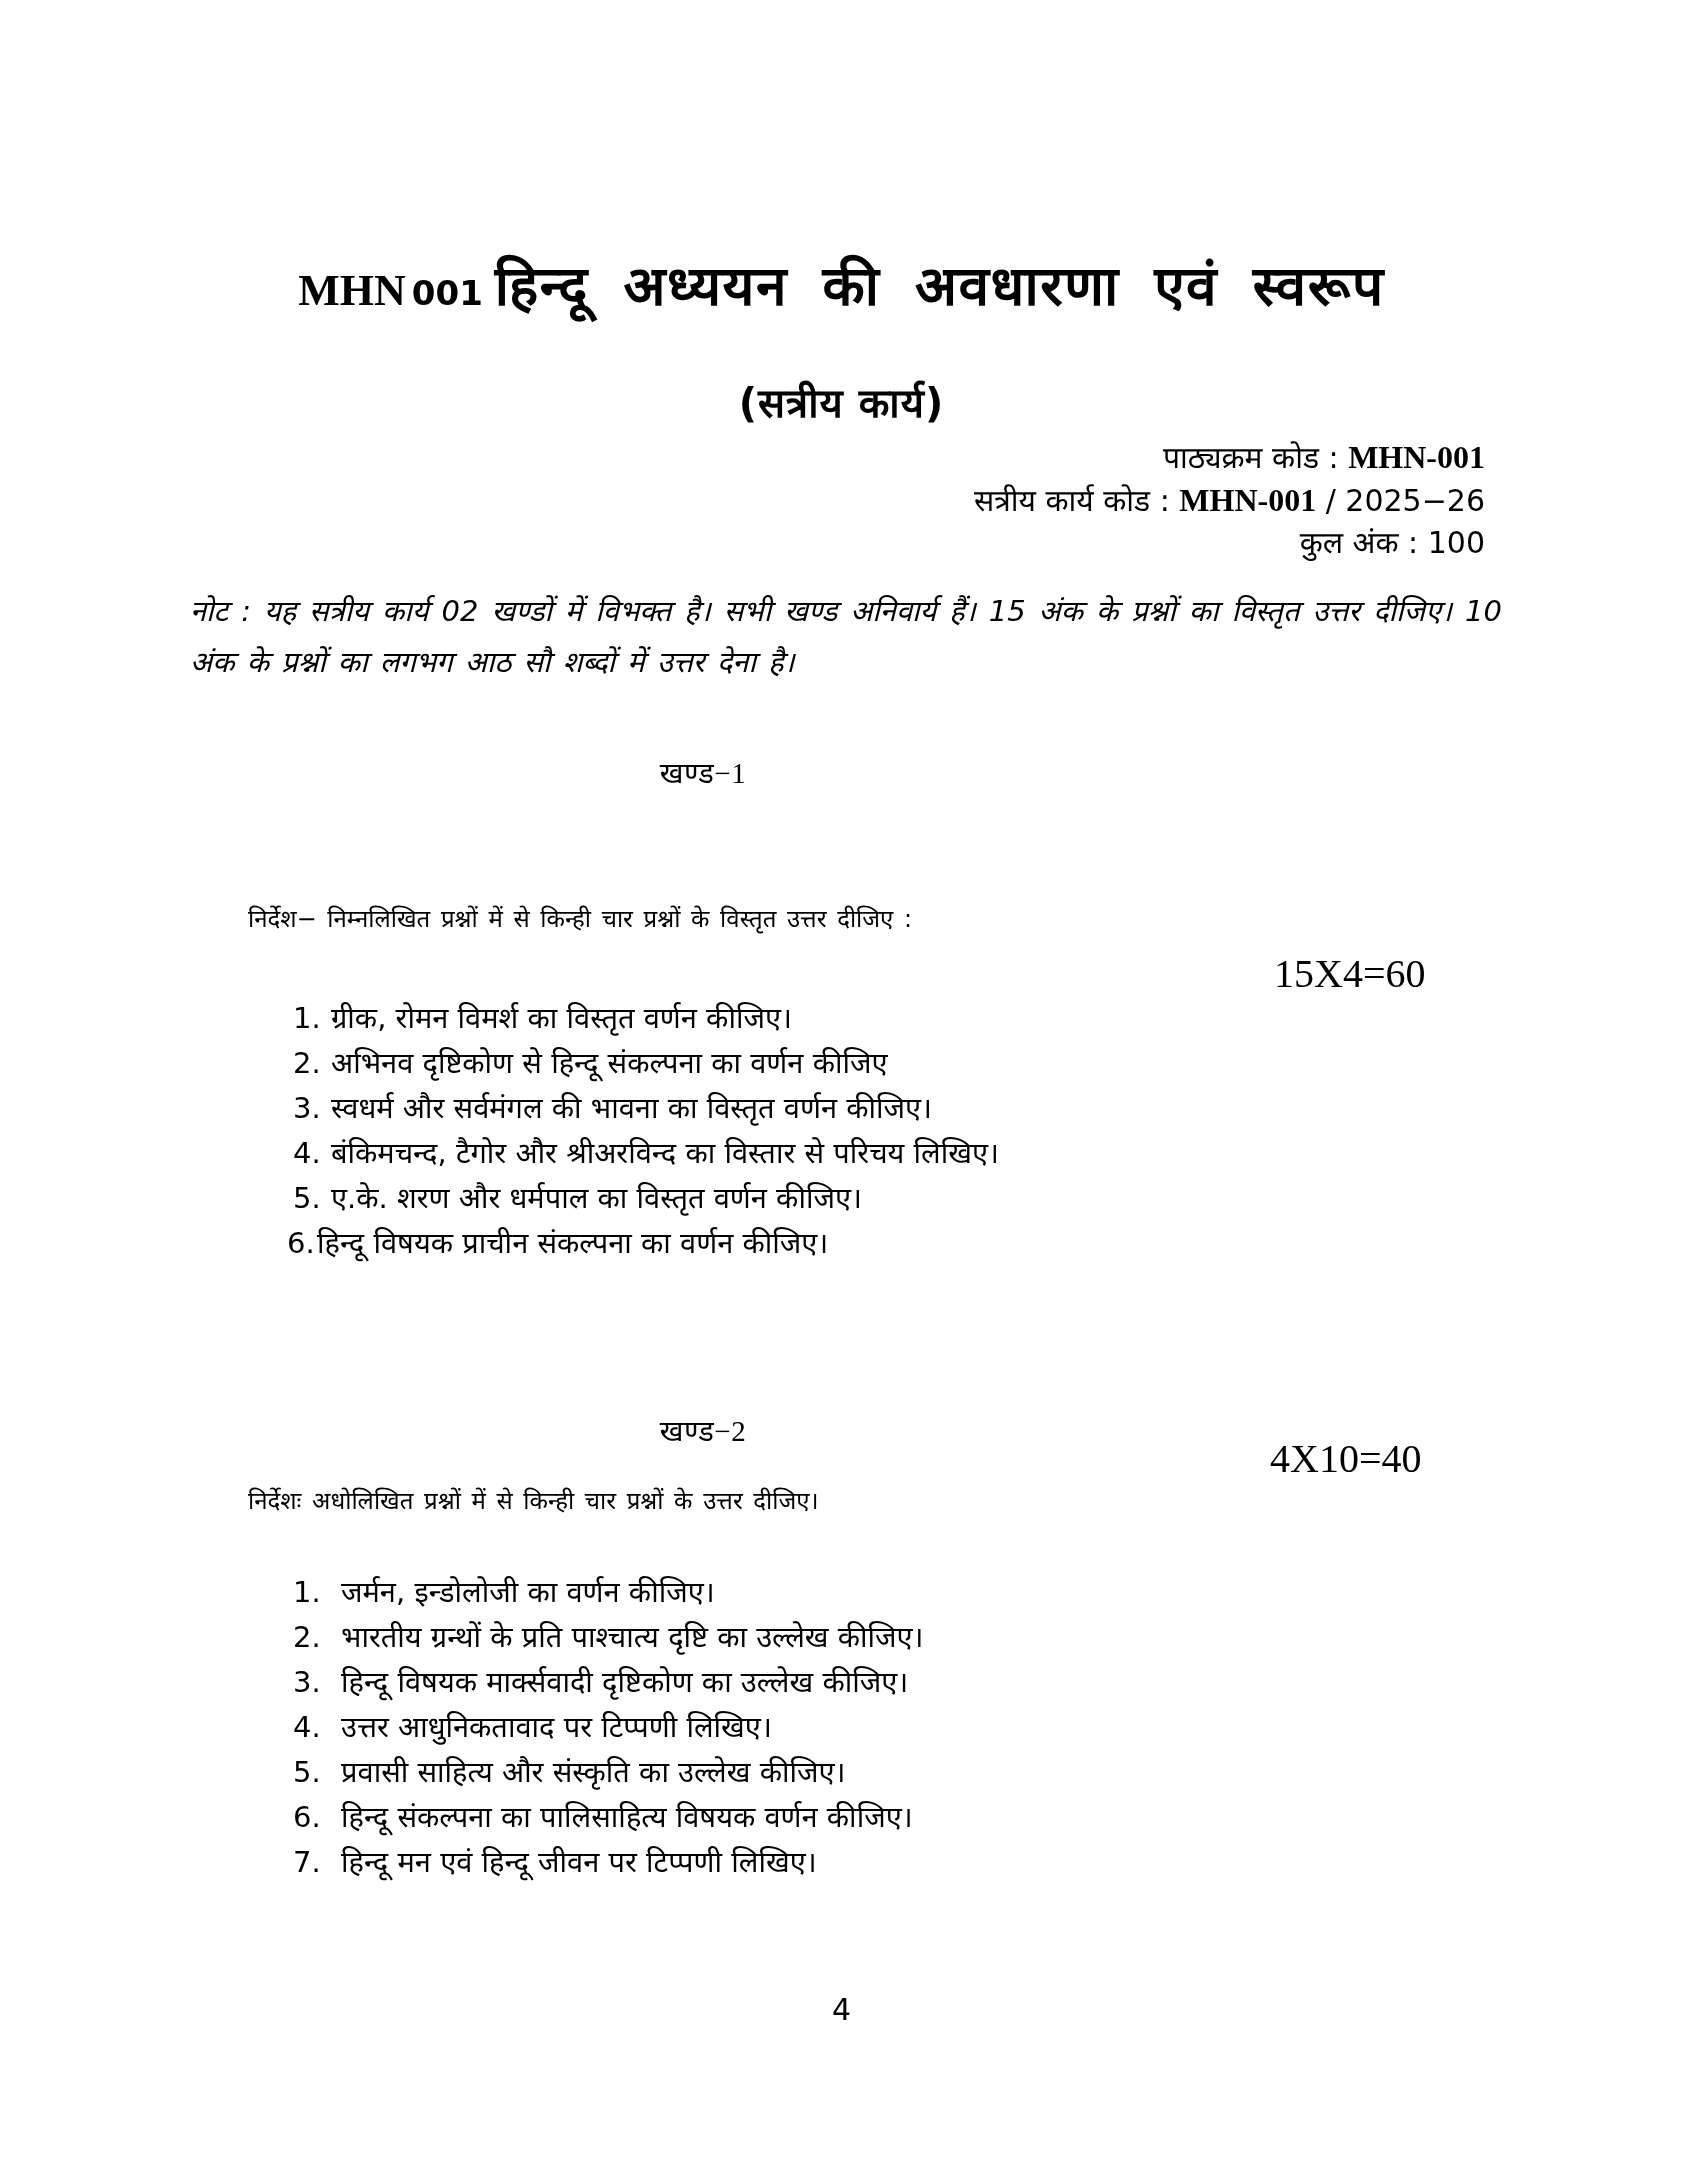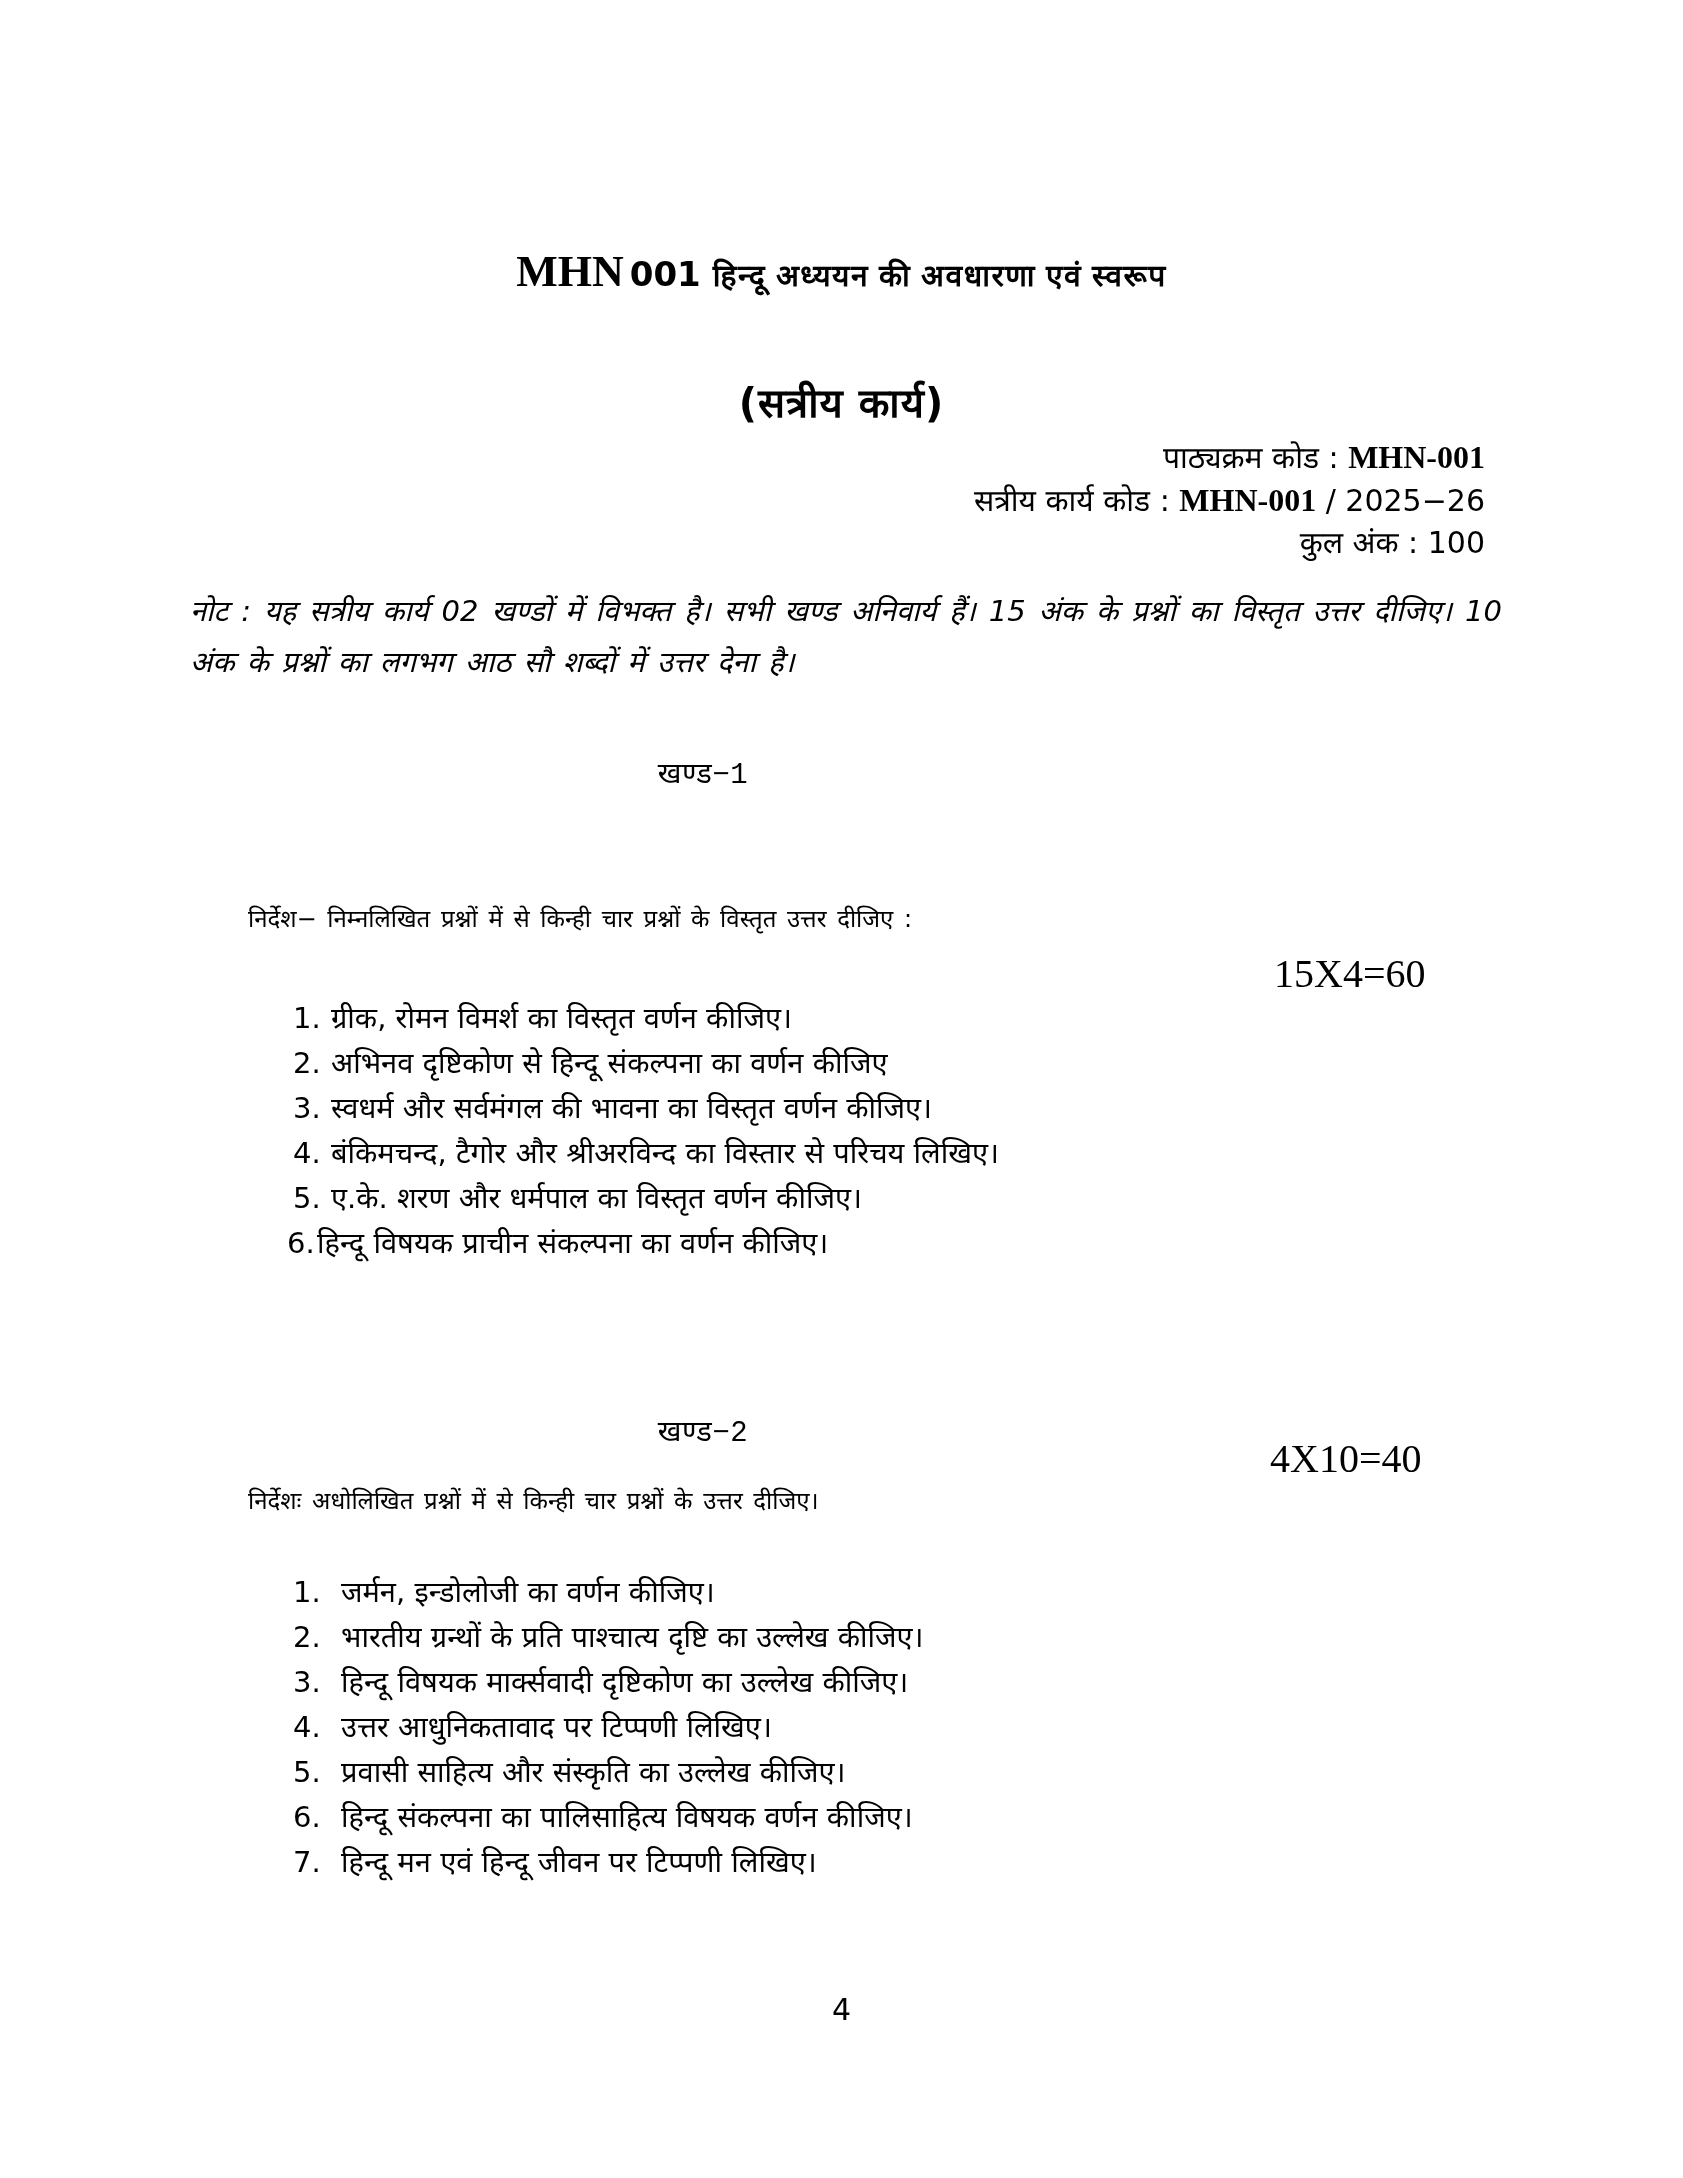--- a/index.html
+++ b/index.html
@@ -38,23 +38,23 @@
     vertical-align: baseline;
   }
   .title-code-num {
     font-family: "DejaVu Sans", "Liberation Sans", sans-serif;
     font-weight: bold;
     font-size: 34px;
     vertical-align: baseline;
     margin-left: 6px;
   }
   .title-hindi {
-    font-family: Liberation Sans, sans-serif;
-    font-weight: bold;
-    font-size: 30px;
+    font-family: Liberation Mono, monospace;
+    font-weight: bold;
+    font-size: 55px;
     margin-left: 12px;
     vertical-align: baseline;
     letter-spacing: 1.5px;
   }
 
   .subtitle {
     position: absolute;
     top: 374px;
     left: 0;
     width: 1683px;
@@ -101,21 +101,21 @@
     word-spacing: 3px;
     font-style: italic;
   }
 
   
   .section-heading {
     position: absolute;
     width: 1406px;
     left: 0;
     text-align: center;
-    font-family: Liberation Mono, monospace;
+    font-family: Liberation Serif, serif;
     font-size: 29px;
     letter-spacing: 0.5px;
   }
   #sec1-heading { top: 752px; }
   #sec2-heading { top: 1410px; }
 
   
   .directive {
     position: absolute;
     left: 248px;

